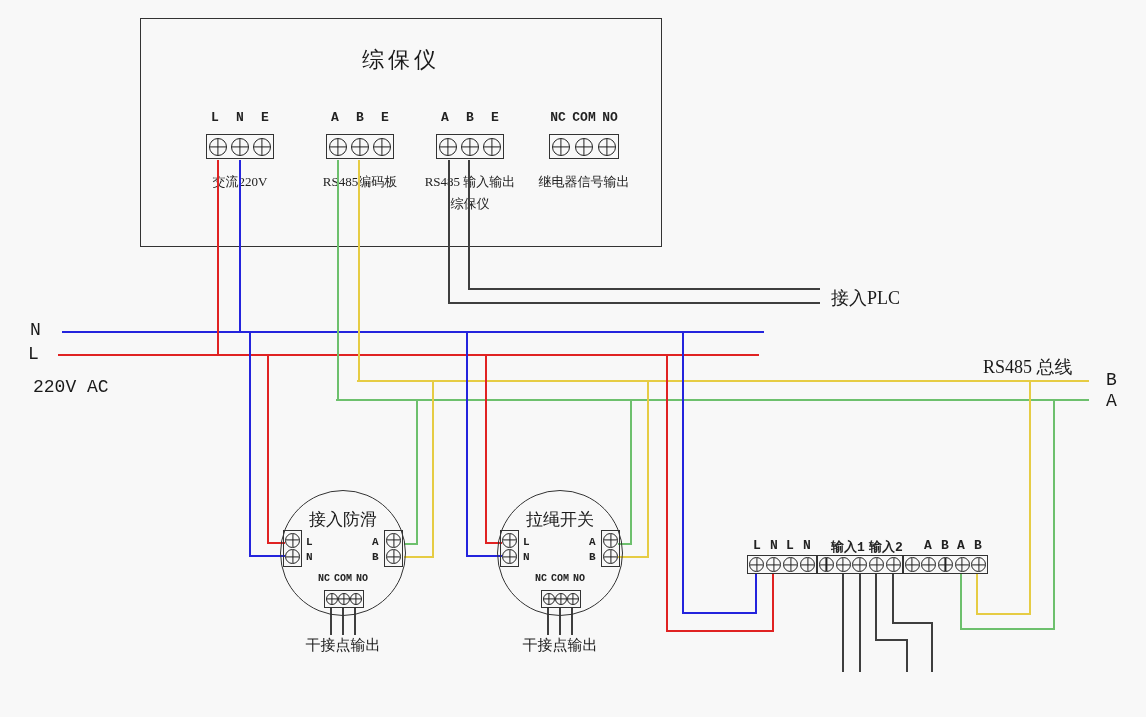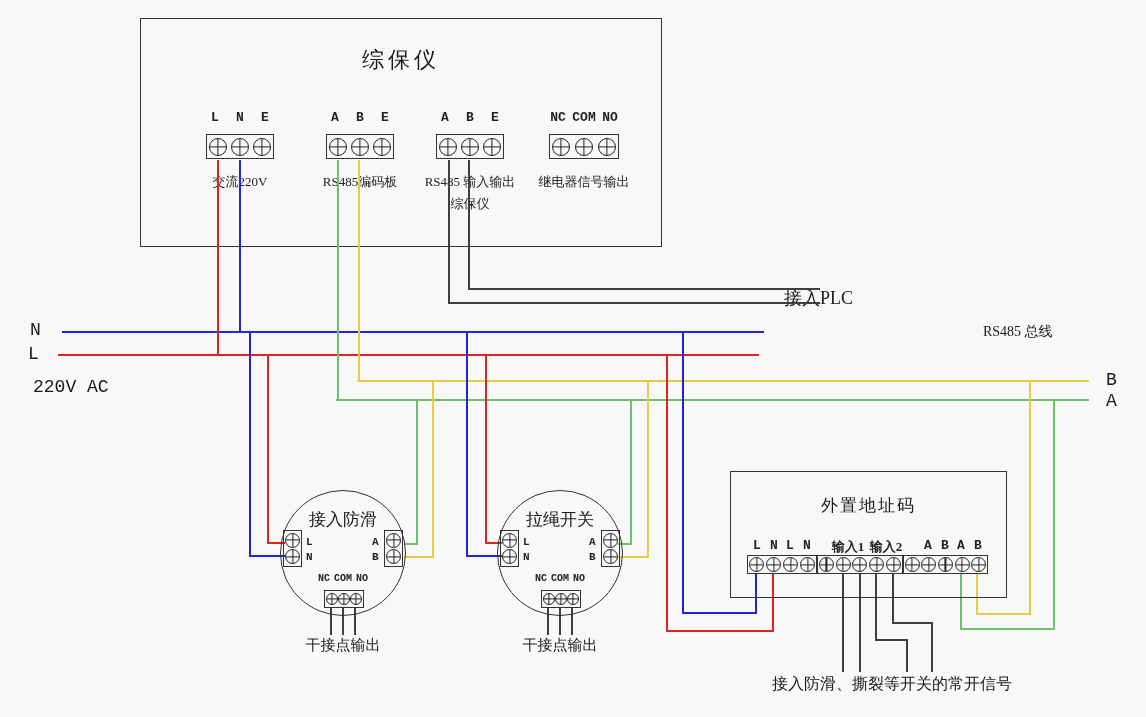--- a/index.html
+++ b/index.html
@@ -50,21 +50,21 @@
   .relay-labels{position:absolute;left:50%;transform:translateX(-50%);top:83px;display:flex;gap:4px;
                 font-family:"Liberation Mono","DejaVu Sans Mono",monospace;font-size:10px;font-weight:700;color:#222;white-space:nowrap}
   .relay-block{position:absolute;left:44px;top:100px;width:40px;height:18px;border:1.5px solid var(--line);
                display:flex;justify-content:space-between;align-items:center;padding:0 1px}
   .scaption{position:absolute;left:50%;transform:translateX(-50%);top:146px;font-size:15px;white-space:nowrap}
 
   
   .strip{position:absolute;left:747px;top:538px;width:241px}
   .strip-labels{position:relative;height:16px;font-family:"Liberation Mono","DejaVu Sans Mono",monospace;
                 font-size:13px;font-weight:700;color:#222}
-  .strip-labels .cjk{font-family:Liberation Serif, serif;font-size:13px}
+  .strip-labels .cjk{font-family:Liberation Mono, monospace;font-size:13px}
   .strip-labels span{position:absolute;transform:translateX(-50%);white-space:nowrap}
   .groups{display:flex;margin-top:1px}
   .grp{height:19px;border:1.5px solid var(--line);display:flex;justify-content:space-around;align-items:center}
 
   .freetext{position:absolute;white-space:nowrap;color:#1a1a1a}
   .mono{font-family:"Liberation Mono","DejaVu Sans Mono",monospace}
 </style>
 </head>
 <body style="background: rgb(248, 248, 248);">
 
@@ -127,24 +127,24 @@
       <i class="screw"></i>
       <i class="screw"></i>
       <i class="screw"></i>
     </div>
     <div class="tcaption">继电器信号输出</div>
   </div>
 
   <div class="freetext mono" style="left:30px;top:320px;font-size:18px">N</div>
   <div class="freetext mono" style="left:28px;top:344px;font-size:18px">L</div>
   <div class="freetext mono" style="left:33px;top:377px;font-size:18px">220V AC</div>
-  <div class="freetext" style="left:983px;top:323px;font-size:14px">RS485 总线</div>
+  <div class="freetext" style="left:983px;top:355px;font-size:18px">RS485 总线</div>
   <div class="freetext mono" style="left:1106px;top:370px;font-size:18px">B</div>
   <div class="freetext mono" style="left:1106px;top:391px;font-size:18px">A</div>
-  <div class="freetext" style="left:784px;top:286px;font-size:18px">接入PLC</div>
+  <div class="freetext" style="left:831px;top:286px;font-size:18px">接入PLC</div>
 
   <i class="w wh c-blue" style="left:62px;top:331px;width:702px"></i>
   <i class="w wh c-red" style="left:58px;top:354px;width:701px"></i>
   <i class="w wh c-yellow" style="left:357px;top:380px;width:732px"></i>
   <i class="w wh c-green" style="left:336px;top:399px;width:753px"></i>
 
   <i class="w wv c-red" style="left:217px;top:160px;height:195px"></i>
   <i class="w wv c-blue" style="left:239px;top:160px;height:172px"></i>
   <i class="w wv c-green" style="left:337px;top:160px;height:240px"></i>
   <i class="w wv c-yellow" style="left:358px;top:160px;height:221px"></i>
@@ -251,23 +251,20 @@
       <span>NO</span>
     </div>
     <div class="relay-block">
       <i class="screw s12"></i>
       <i class="screw s12"></i>
       <i class="screw s12"></i>
     </div>
     <div class="scaption">干接点输出</div>
   </div>
 
-  <div class="box" style="left:730px;top:471px;width:277px;height:127px">
-    <div class="box-title" style="top:22px;font-size:17px;letter-spacing:2px">外置地址码</div>
-  </div>
 
   <div class="strip">
     <div class="strip-labels">
       <span style="left:10px">L</span>
       <span style="left:27px">N</span>
       <span style="left:43px">L</span>
       <span style="left:60px">N</span>
       <span class="cjk" style="left:101px">输入1</span>
       <span class="cjk" style="left:139px">输入2</span>
       <span style="left:181px">A</span>
@@ -292,15 +289,14 @@
       <div class="grp" style="width:85px">
         <i class="screw s15"></i>
         <i class="screw s15"></i>
         <i class="screw s15"></i>
         <i class="screw s15"></i>
         <i class="screw s15"></i>
       </div>
     </div>
   </div>
 
-  <div class="freetext" style="left:892px;top:674px;transform:translateX(-50%);font-size:16px">接入防滑、撕裂等开关的常开信号</div>
 
 </div>
 
 </body></html>

